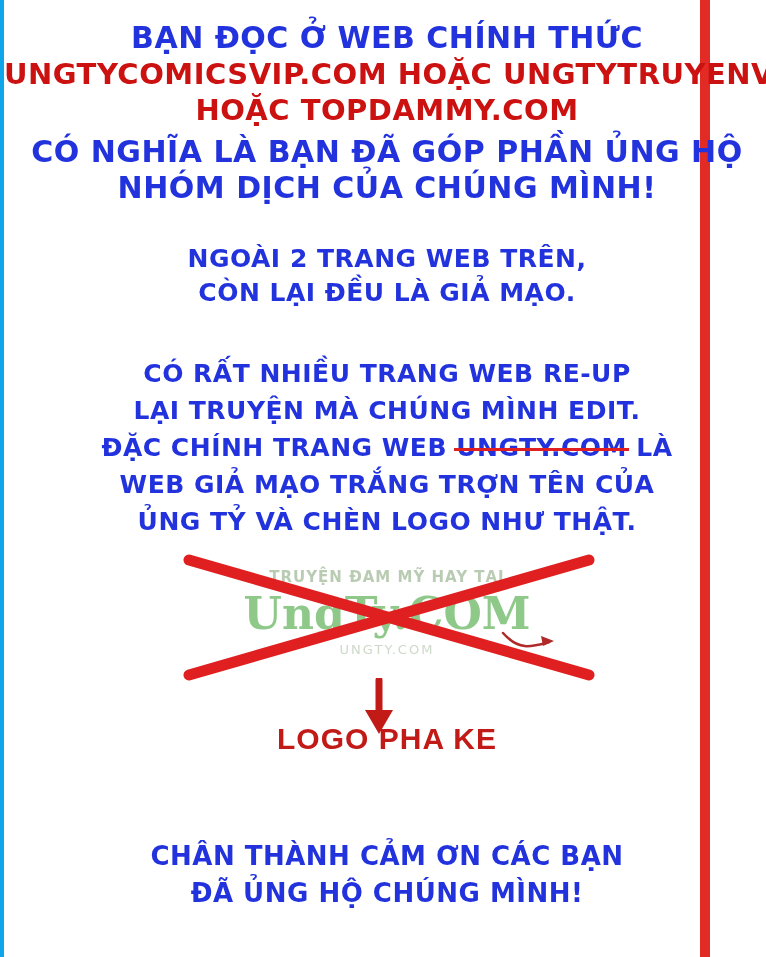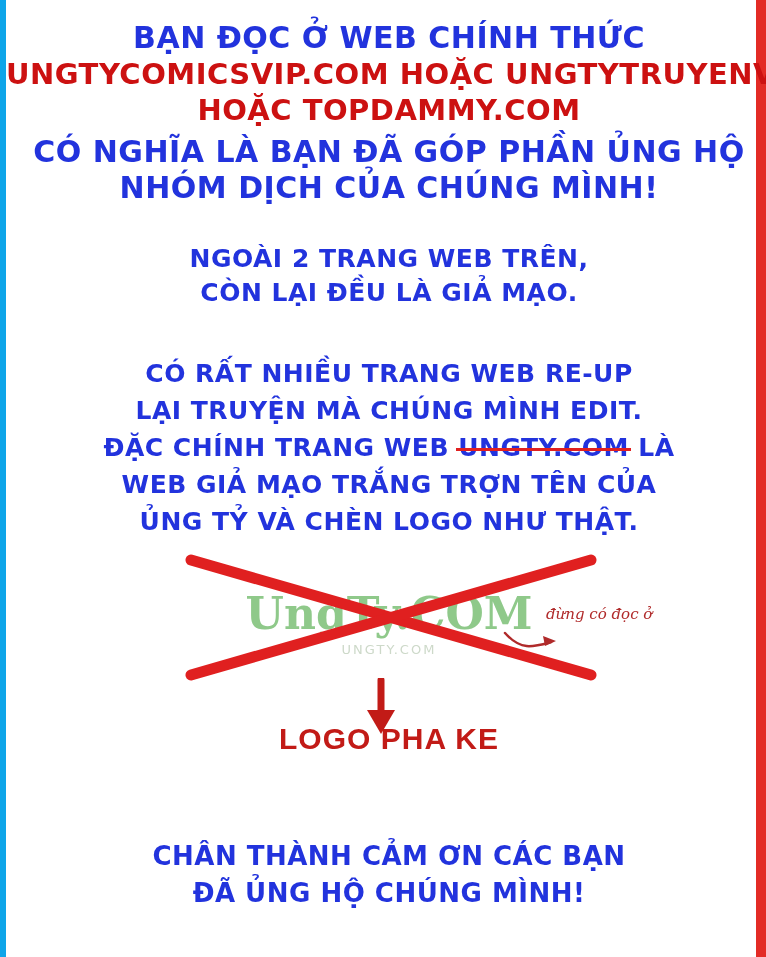--- a/index.html
+++ b/index.html
@@ -10,25 +10,25 @@
   body {
     width: 766px;
     height: 957px;
     position: relative;
     overflow: hidden;
     font-family: "DejaVu Sans", sans-serif;
   }
 
   .page {
     position: relative;
-    width: 766px;
+    width: 710px;
     height: 957px;
     background: #ffffff;
     box-sizing: border-box;
-    border-left: 6px solid #0ea5e9;
+    border-left: 4px solid #0ea5e9;
     border-right: 10px solid #e32b25;
   }
 
   .block {
     position: absolute;
     left: 0;
     width: 766px;
     text-align: center;
   }
 
@@ -207,20 +207,21 @@
     <span class="line">CÓ RẤT NHIỀU TRANG WEB RE-UP</span>
     <span class="line">LẠI TRUYỆN MÀ CHÚNG MÌNH EDIT.</span>
     <span class="line">
       <span>ĐẶC CHÍNH TRANG WEB </span><span class="strike">UNGTY.COM</span><span> LÀ</span>
     </span>
     <span class="line">WEB GIẢ MẠO TRẮNG TRỢN TÊN CỦA</span>
     <span class="line">ỦNG TỶ VÀ CHÈN LOGO NHƯ THẬT.</span>
   </div>
 
   <div class="logo-area">
+    <div class="logo-top-text">TRUYỆN ĐAM MỸ HAY TẠI</div>
     <div class="logo-main">UngTy.COM</div>
     <div class="logo-sub">UNGTY.COM</div>
   </div>
 
   <svg class="xmark" viewBox="0 0 420 135" xmlns="http://www.w3.org/2000/svg">
     <line x1="10" y1="10" x2="410" y2="125" stroke="#e02020" stroke-width="11" stroke-linecap="round"></line>
     <line x1="410" y1="10" x2="10" y2="125" stroke="#e02020" stroke-width="11" stroke-linecap="round"></line>
   </svg>
 
   <svg class="arrow-down" viewBox="0 0 60 60" xmlns="http://www.w3.org/2000/svg">
@@ -228,21 +229,20 @@
     <polygon points="30,56 16,32 44,32" fill="#c21b17"></polygon>
   </svg>
 
   <div class="logo-fake-label">LOGO PHA KE</div>
 
   <svg class="note-arrow" viewBox="0 0 55 30" xmlns="http://www.w3.org/2000/svg">
     <path d="M2 8 C 18 26, 30 22, 48 17" stroke="#b02a2a" stroke-width="2.5" fill="none" stroke-linecap="round"></path>
     <polygon points="53,16 40,11 42,21" fill="#b02a2a"></polygon>
   </svg>
   <div class="note">
-    <div>đừng có đọc ở</div>
   </div>
 
   <div class="block thanks">
     <span class="line">CHÂN THÀNH CẢM ƠN CÁC BẠN</span>
     <span class="line">ĐÃ ỦNG HỘ CHÚNG MÌNH!</span>
   </div>
 
 </div>
 
 </body></html>

